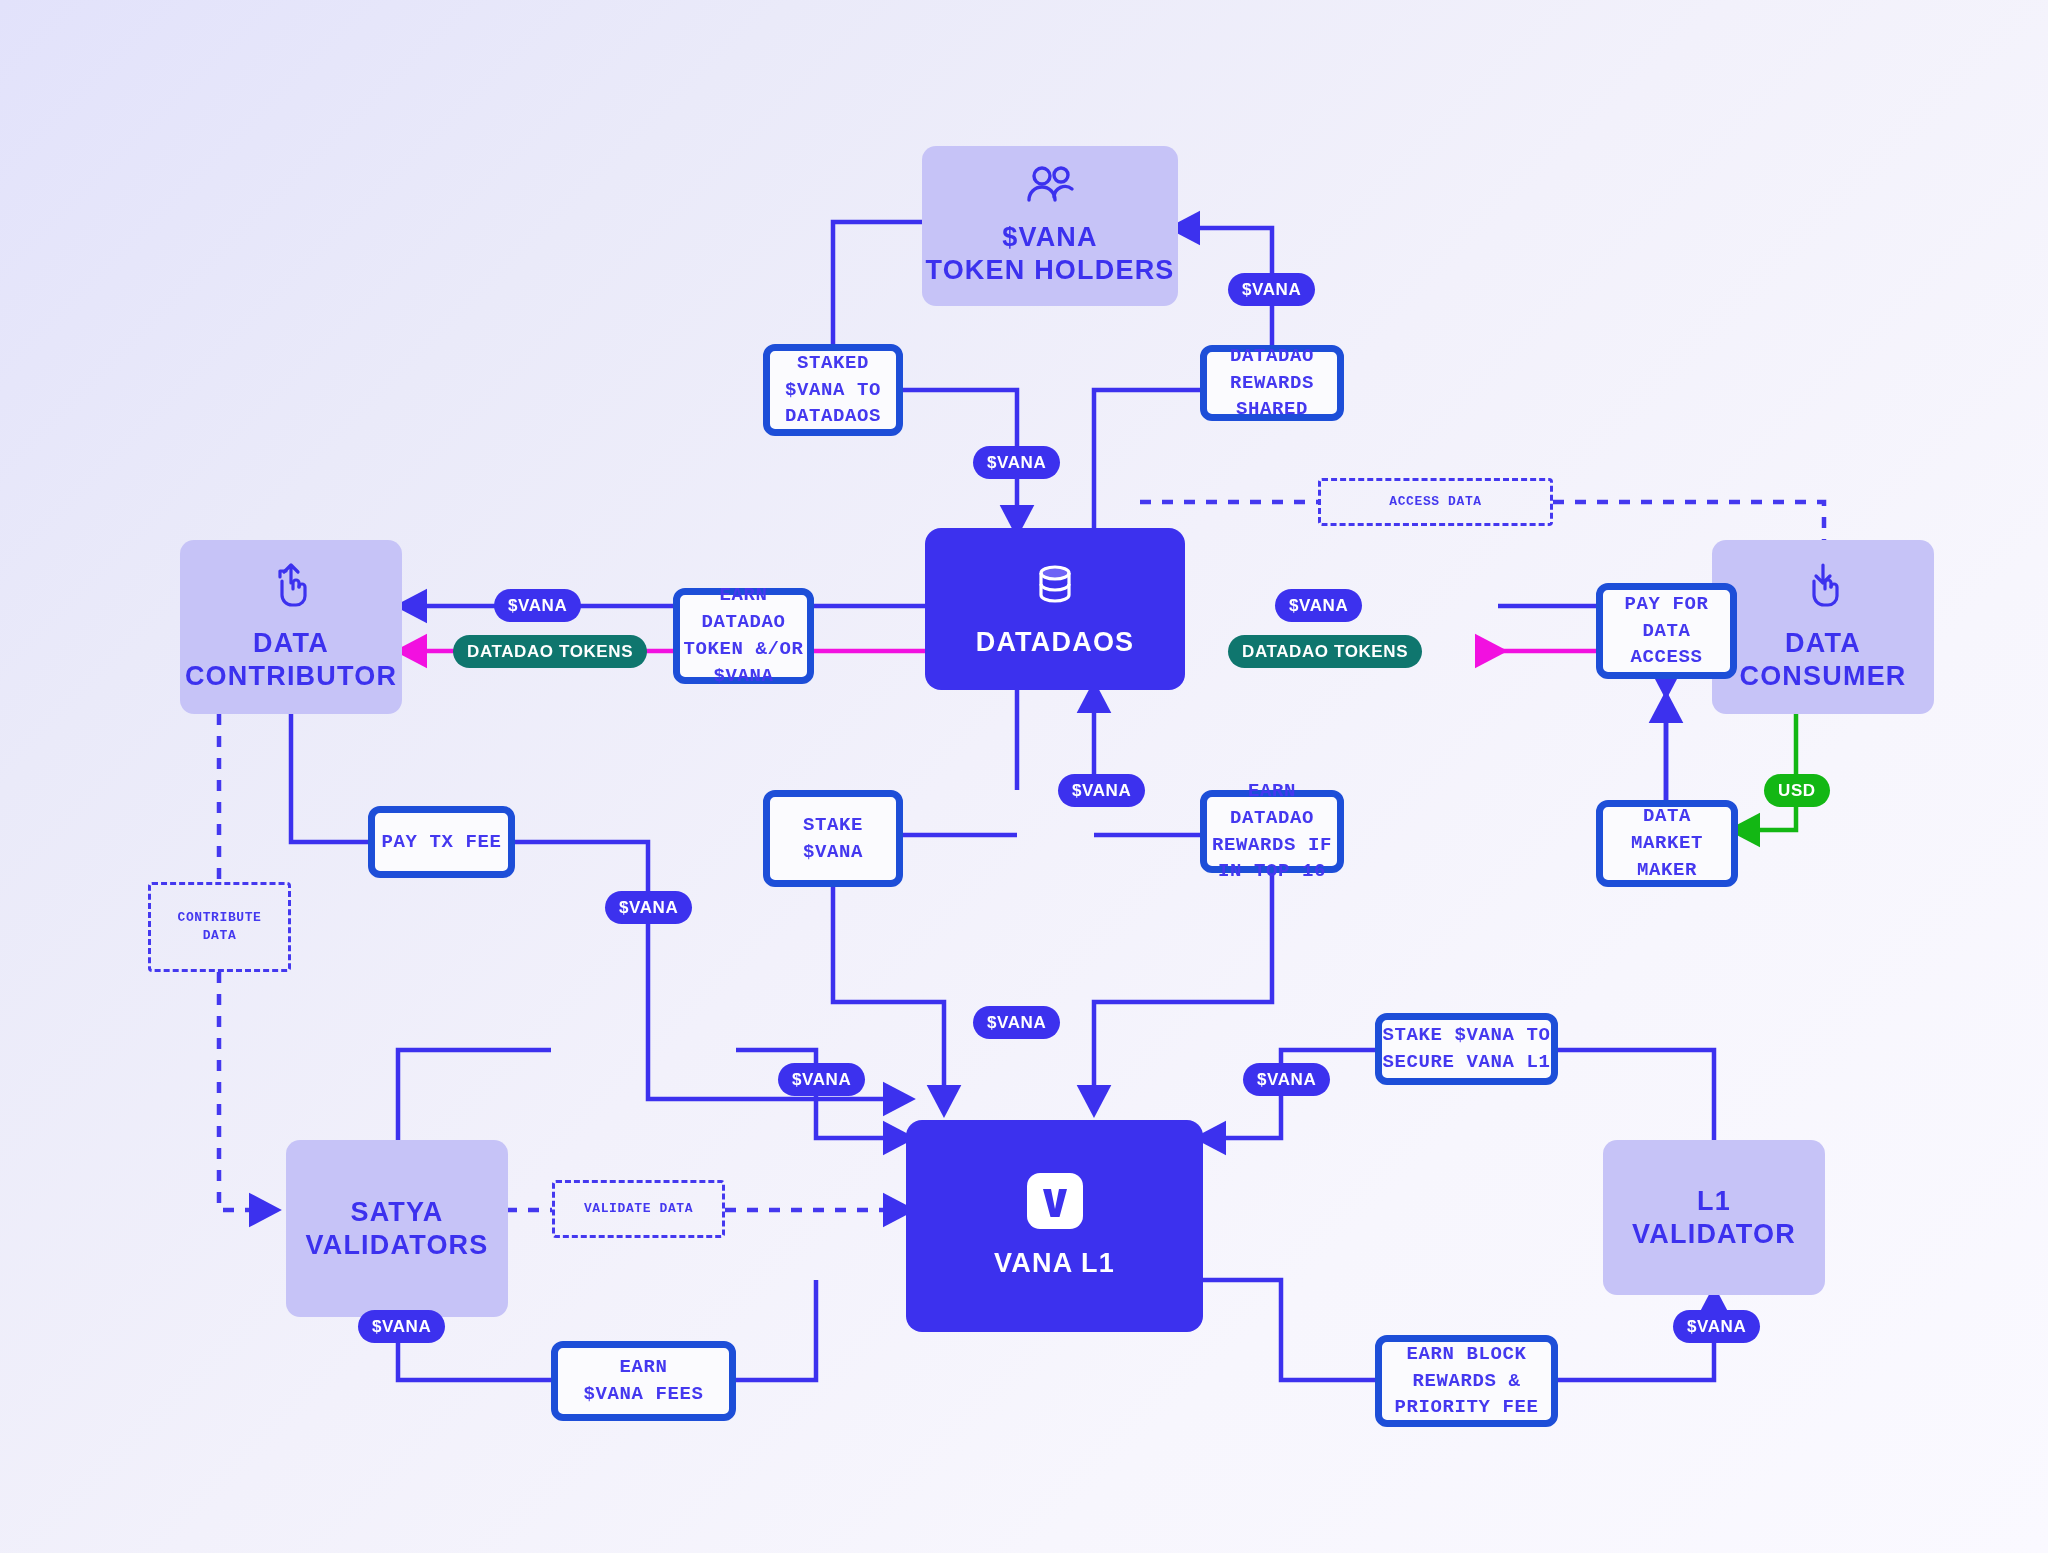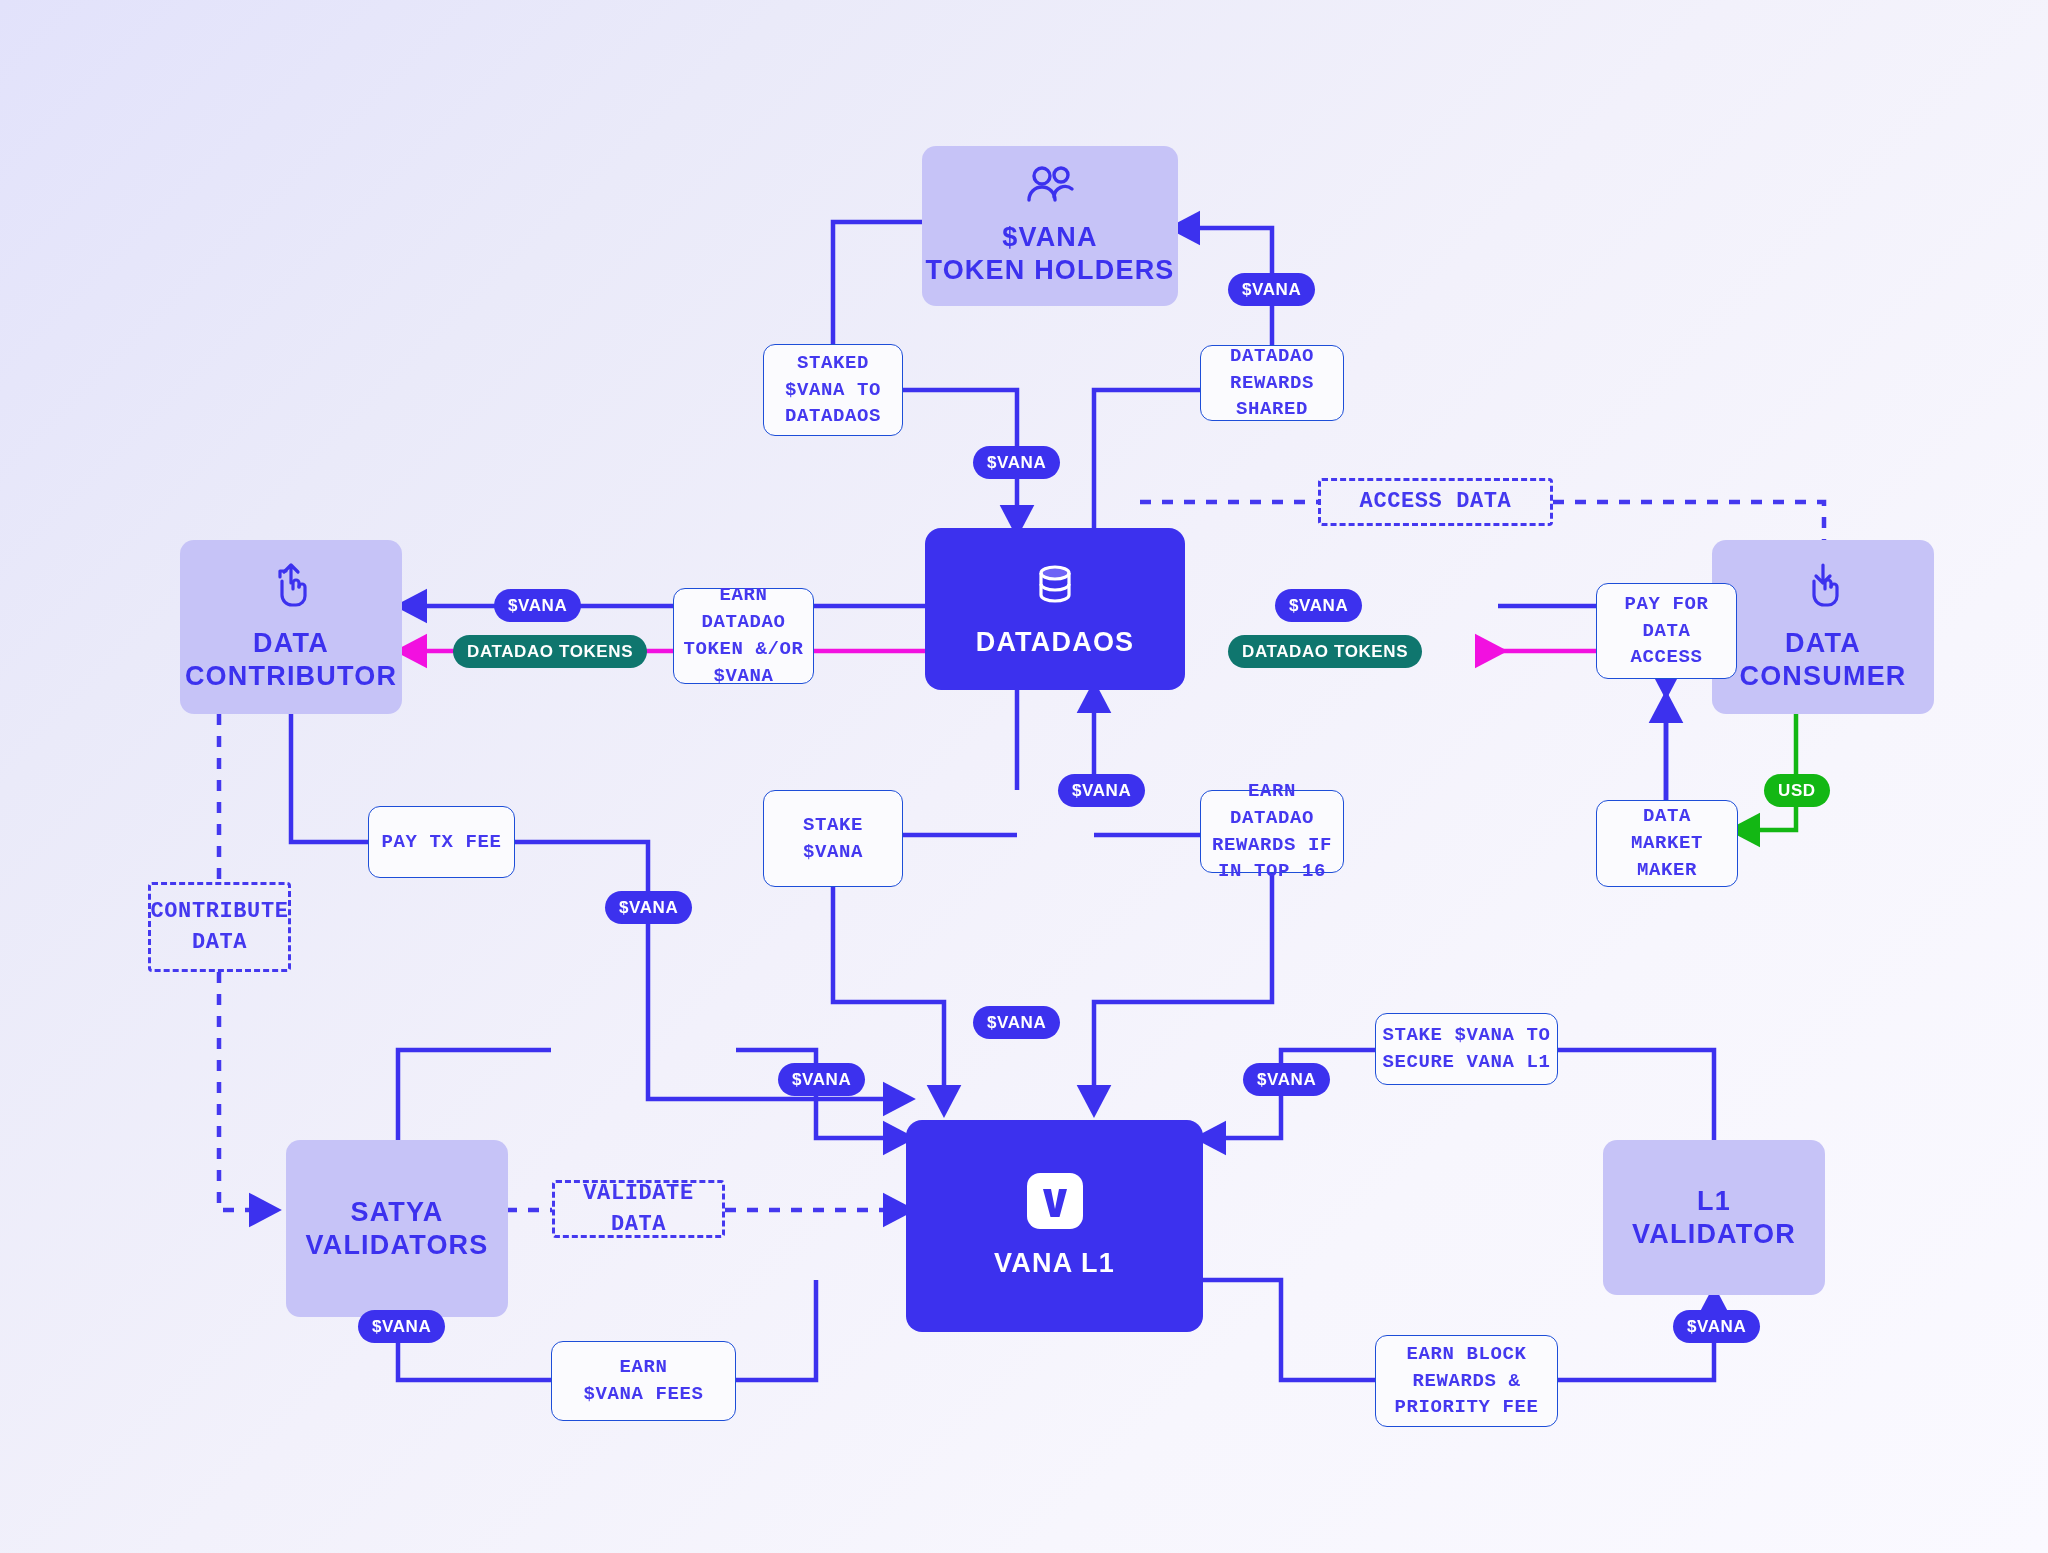--- a/index.html
+++ b/index.html
@@ -15,29 +15,29 @@
   .node{position:absolute;box-sizing:border-box;display:flex;flex-direction:column;
         align-items:center;justify-content:center;border-radius:14px;text-align:center;}
   .node.solid{background:#3c31ee;color:#ffffff;}
   .node.pale{background:#c6c3f7;color:#3c31ee;}
   .node .title{font-weight:bold;letter-spacing:1.2px;line-height:1.22;}
   .node.solid .title{font-size:27px;}
   .node.pale .title{font-size:27px;}
   .node .ico{margin-bottom:14px;display:block;}
 
   
-  .step{position:absolute;box-sizing:border-box;background:#fbfbfe;border:1px solid #1d4ed8;
+  .step{position:absolute;box-sizing:border-box;background:#fbfbfe;border:7px solid #1d4ed8;
         border-radius:12px;display:flex;align-items:center;justify-content:center;
         color:#4438ef;font-size:19px;font-weight:bold;line-height:1.42;text-align:center;
         letter-spacing:.6px;font-family:"Liberation Mono", monospace;}
 
   
   .ghost{position:absolute;box-sizing:border-box;background:transparent;
          border:3px dashed #4438ef;border-radius:4px;display:flex;align-items:center;
-         justify-content:center;color:#4438ef;font-size:22px;font-weight:bold;
+         justify-content:center;color:#4438ef;font-size:13px;font-weight:bold;
          line-height:1.42;text-align:center;letter-spacing:.6px;
          font-family:"Liberation Mono", monospace;}
 
   
   .pill{position:absolute;box-sizing:border-box;display:flex;align-items:center;
         justify-content:center;border-radius:999px;color:#fff;font-weight:bold;
         font-size:17px;letter-spacing:.6px;white-space:nowrap;padding:0 14px;height:33px;
         font-family:"Liberation Sans", sans-serif;}
   .pill.vana{background:#3c31ee;}
   .pill.dao{background:#0f766e;}

